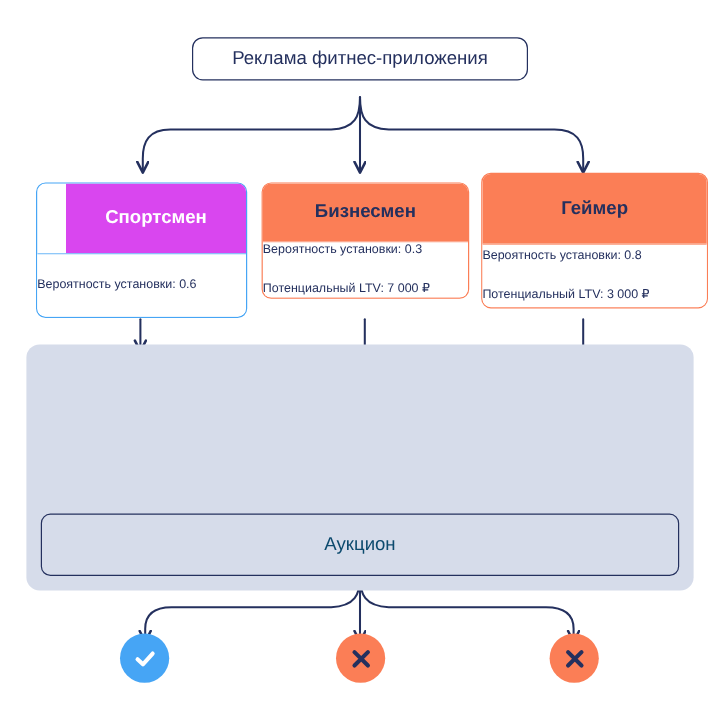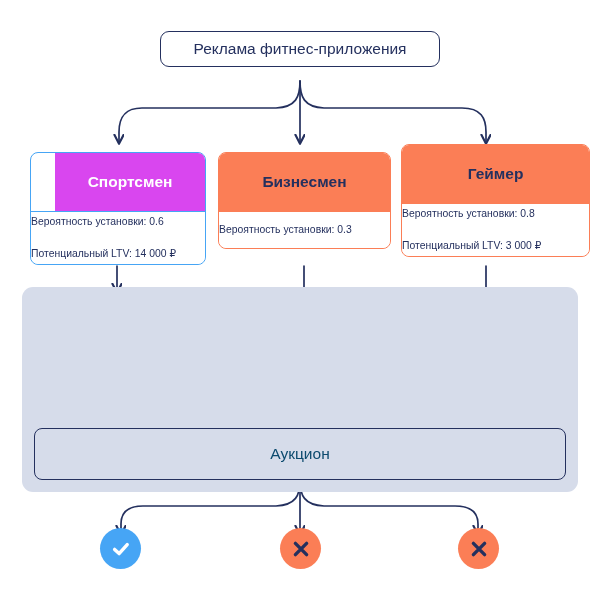--- a/index.html
+++ b/index.html
@@ -123,30 +123,30 @@
   <div class="node-root">
     <span>Реклама фитнес-приложения</span>
   </div>
 
   <div class="card card-1">
     <div class="head">
       <span>Спортсмен</span>
     </div>
     <div class="body">
       <div class="line">Вероятность установки: 0.6</div>
-      <div class="line">Потенциальный LTV: 14 000 ₽</div>
     </div>
   </div>
 
   <div class="card card-2">
     <div class="head">
       <span>Бизнесмен</span>
     </div>
     <div class="body">
       <div class="line">Вероятность установки: 0.3</div>
+      <div class="line">Потенциальный LTV: 7 000 ₽</div>
     </div>
   </div>
 
   <div class="card card-3">
     <div class="head">
       <span>Геймер</span>
     </div>
     <div class="body">
       <div class="line">Вероятность установки: 0.8</div>
       <div class="line">Потенциальный LTV: 3 000 ₽</div>

